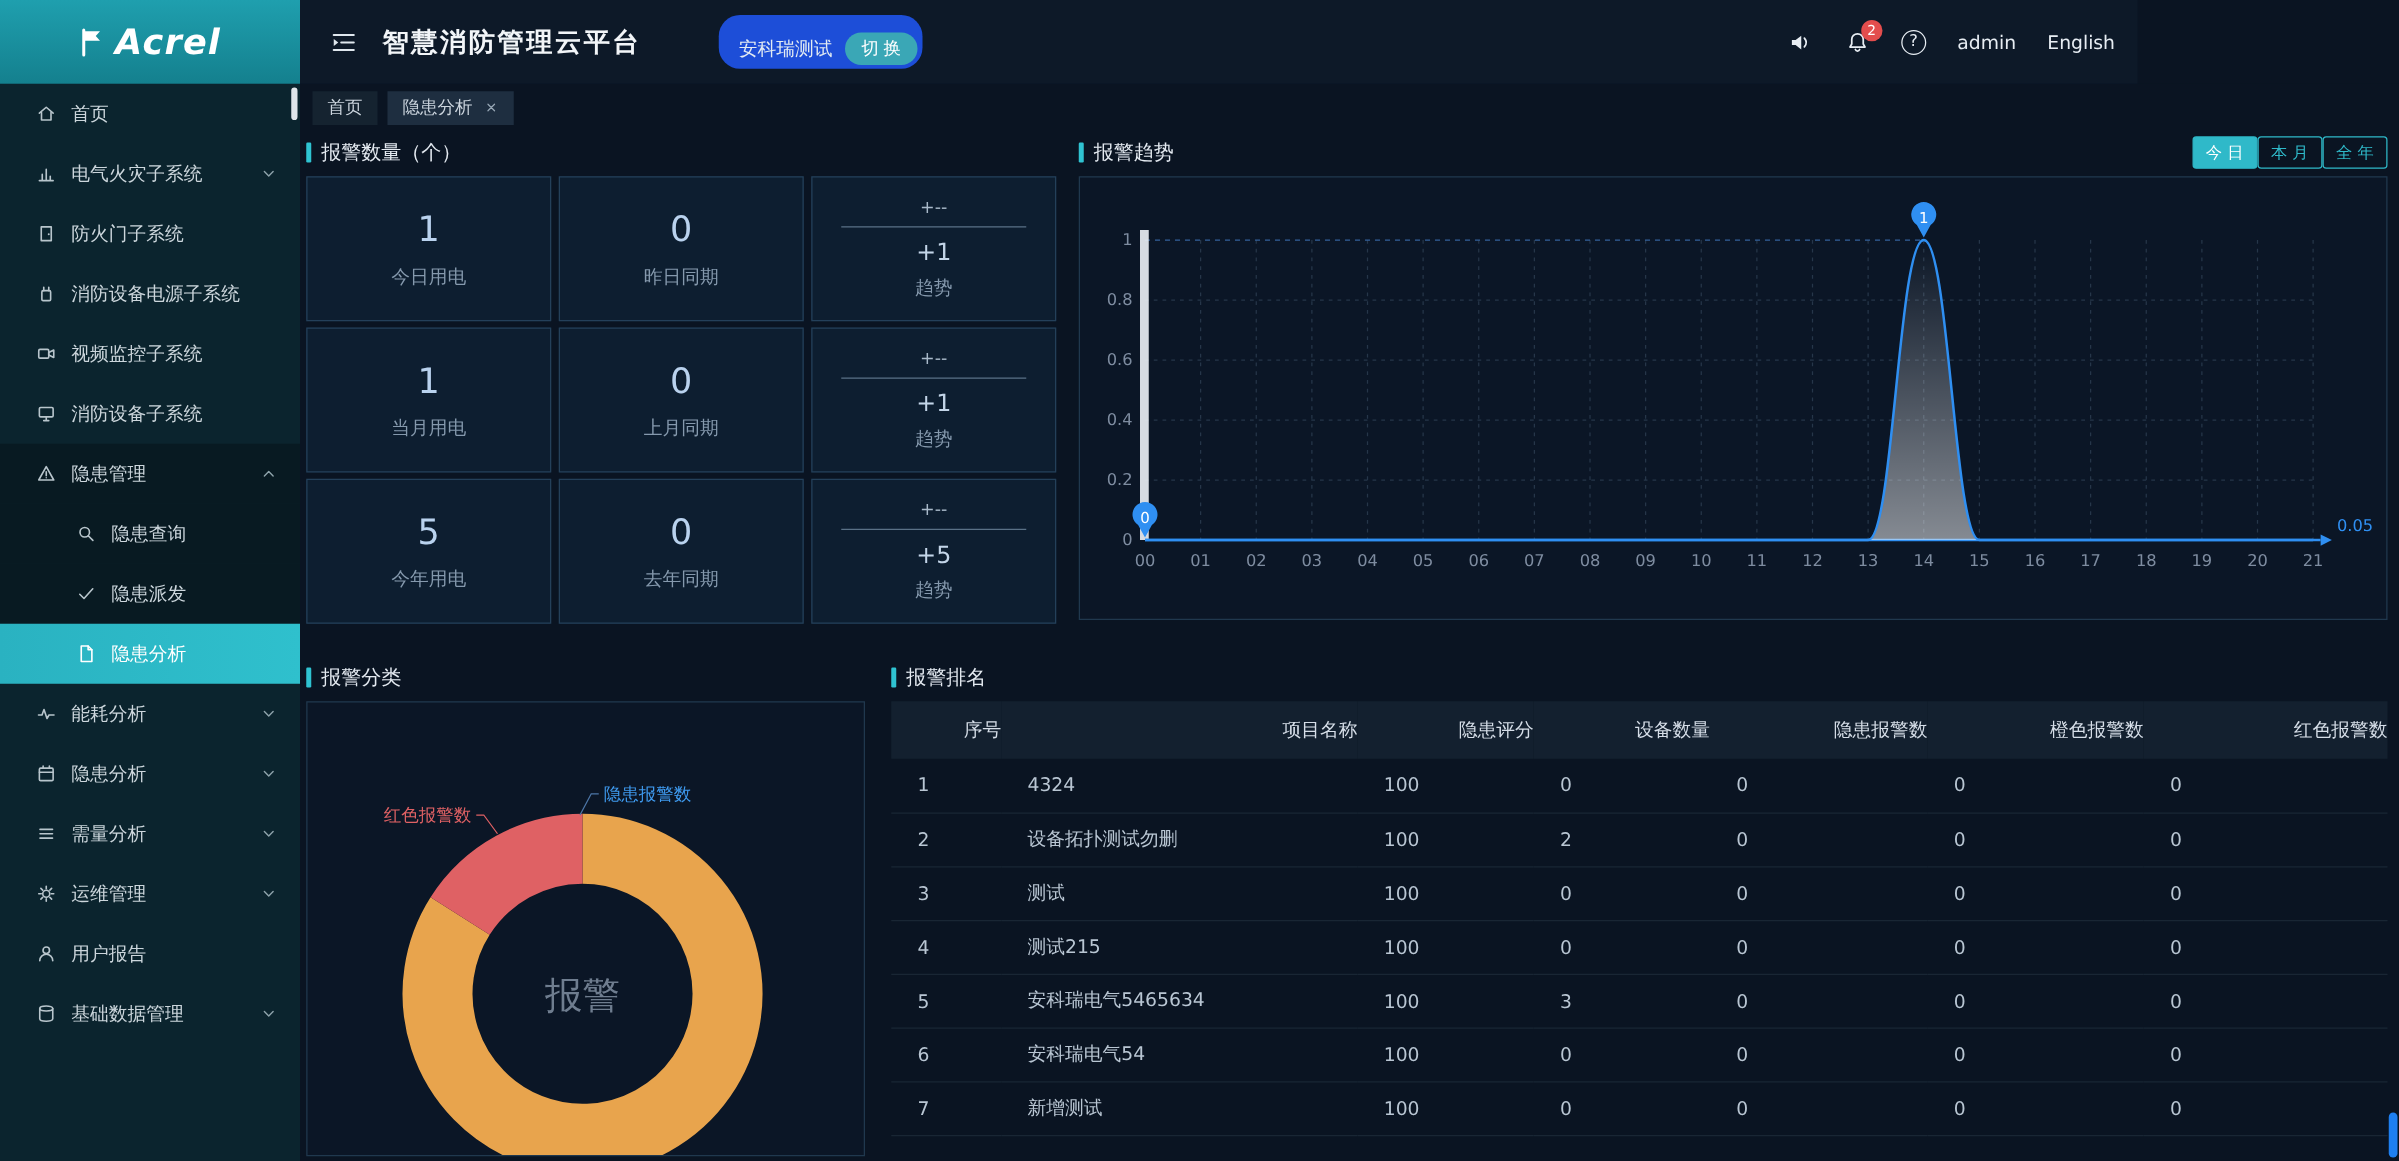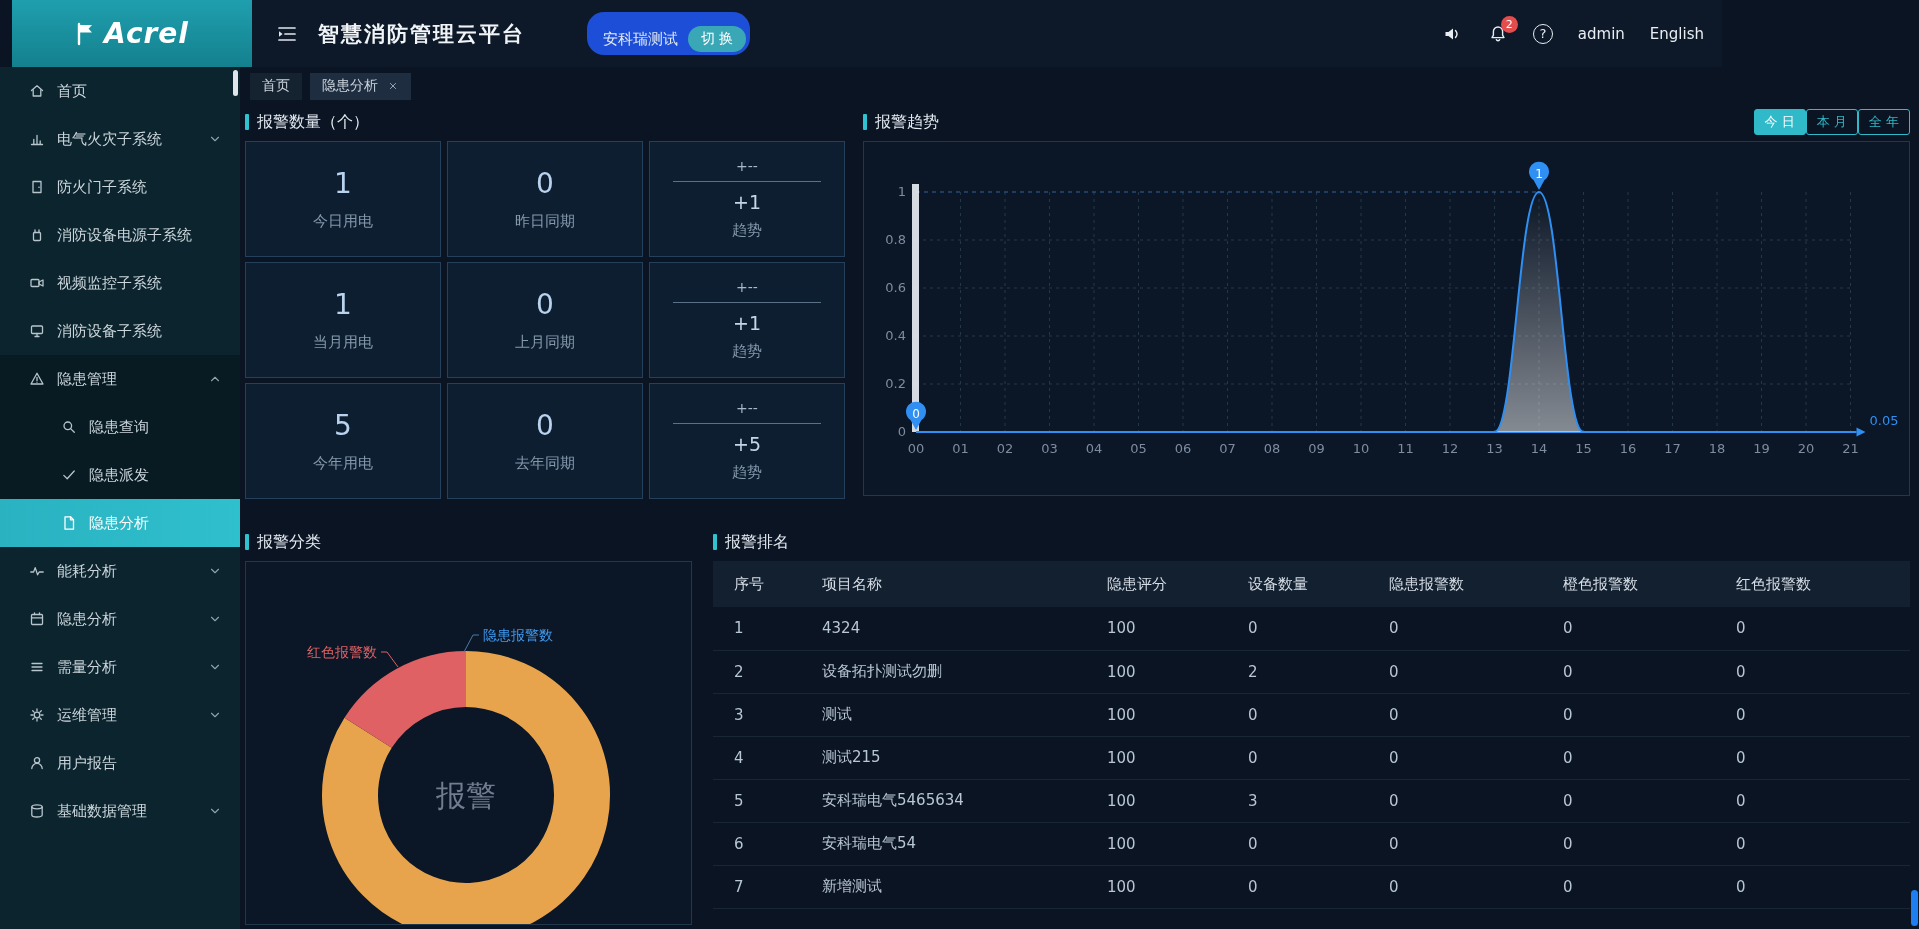--- a/index.html
+++ b/index.html
@@ -1,19 +1,19 @@
 <!DOCTYPE html>
 <html><head>
 <meta charset="utf-8">
 <style>
   *{margin:0;padding:0;box-sizing:border-box}
   html,body{width:1919px;height:929px;overflow:hidden;background:#0a1422;
     font-family:"DejaVu Sans","Liberation Sans",sans-serif;color:#cdd7e0}
   
-  .header{position:fixed;top:0;left:12px;width:1710px;height:67px;background:#0d1928;
+  .header{position:fixed;top:0;left:0;width:1710px;height:67px;background:#0d1928;
     display:flex;align-items:center;z-index:10}
   .logo{width:240px;height:100%;background:linear-gradient(180deg,#1f9fae,#14808e);
     display:flex;align-items:center;justify-content:center;gap:9px;cursor:pointer}
   .logo-text{color:#fff;font-size:28px;font-weight:bold;font-style:italic;letter-spacing:1px}
   .collapse-btn{margin-left:24px;color:#dfe7ee;cursor:pointer;display:flex}
   .app-title{color:#f2f5f8;font-size:21px;font-weight:600;margin-left:20px;letter-spacing:2px}
   .tenant{margin-left:62px;display:flex;align-items:center;background:#1d4ed8;border-radius:17px;
     padding:14px 4px 3px 16px;gap:10px}
   .tenant-name{color:#e3ebf2;font-size:15px}
   .switch-btn{background:#3aa7b6;color:#fff;border:none;border-radius:13px;height:26px;
@@ -71,21 +71,21 @@
   .range-btn.active{background:#2fb9c9;color:#fff}
   .trend-panel{height:355px}
   .trend-panel svg,.class-panel svg{display:block;width:100%;height:100%}
   .tick{fill:#7e8ca0;font-size:13px}
   
   .class-sec{width:447px}
   .class-panel{height:364px}
   
   .rank-sec{flex:1;min-width:0}
   table{width:100%;border-collapse:collapse;table-layout:fixed}
-  th{background:#13202f;height:46px;font-weight:normal;text-align:left;padding-left:21px;
+  th{background:#13202f;height:46px;font-weight:normal;text-align:right;padding-left:21px;
     color:#d6dee8;font-size:15px}
   td{height:43px;padding-left:21px;color:#b9c6d3;font-size:15px;border-bottom:1px solid #192634}
   
   .page-scroll-thumb{position:fixed;right:1px;top:890px;width:7px;height:36px;background:#1e7ff0;border-radius:4px;z-index:20}
 </style>
 </head>
 <body>
 
 <div class="header">
   <div class="logo">

